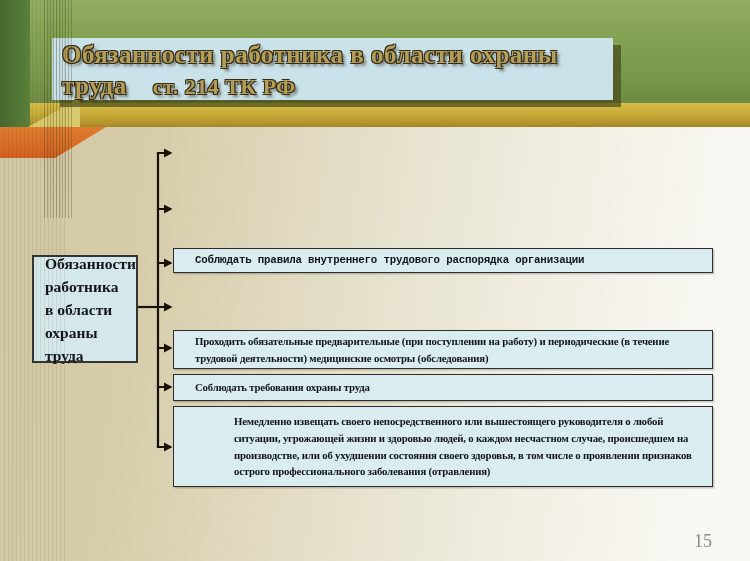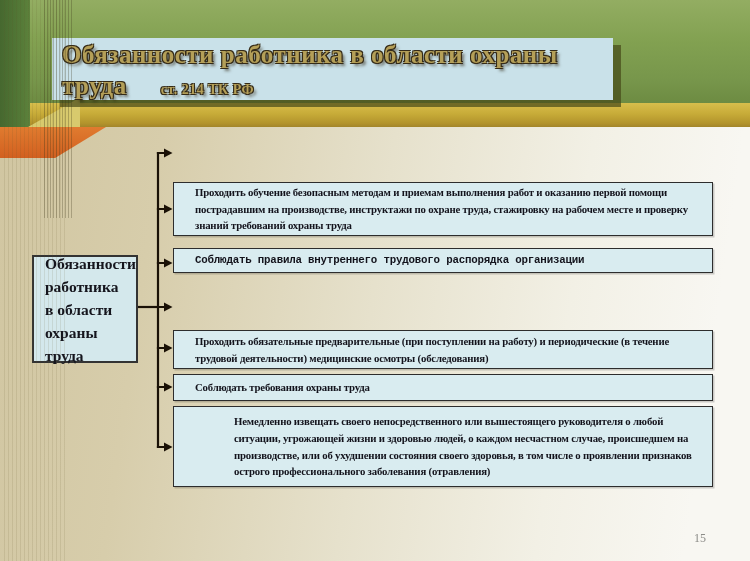--- a/index.html
+++ b/index.html
@@ -23,42 +23,42 @@
   .pinstripes-full{position:absolute;left:4px;top:0;width:64px;height:561px;z-index:5;pointer-events:none;
     background:repeating-linear-gradient(to right,rgba(96,84,40,0.12) 0 1px,transparent 1px 4px);}
   .pinstripes-top{position:absolute;left:44px;top:0;width:28px;height:218px;z-index:5;pointer-events:none;
     background:repeating-linear-gradient(to right,rgba(55,48,20,0.28) 0 1px,transparent 1px 3px);}
   
   .title-box{position:absolute;left:52px;top:38px;width:561px;height:62px;z-index:3;
     background:#c9e1e9;box-shadow:8px 7px 0 rgba(70,72,24,0.70);}
   .title-text{padding:1px 0 0 10px;font-weight:bold;font-size:25px;line-height:31px;
     color:#b49f58;white-space:pre-line;letter-spacing:0.5px;
     text-shadow:1px 1px 0 #352b18,-1px -1px 0 #352b18,1px -1px 0 #352b18,-1px 1px 0 #352b18,3px 3px 3px rgba(40,30,10,0.55);}
-  .title-ref{font-size:14px;margin-left:34px;text-align:center;}
+  .title-ref{font-size:22px;margin-left:26px;text-align:center;}
   
   .rootbox{position:absolute;left:32px;top:255px;width:106px;height:108px;z-index:4;
     background:#d4e8ec;border:2px solid #333;box-sizing:border-box;
     display:flex;align-items:center;}
   .rootbox span{display:block;padding-left:11px;font-weight:bold;font-size:15.5px;line-height:23px;
     color:#15151d;white-space:pre-line;}
   .obx{position:absolute;left:173px;width:540px;z-index:4;background:#d9ecf0;
     border:1.5px solid #2d2d2d;box-sizing:border-box;box-shadow:1.5px 1.5px 0 rgba(0,0,0,0.18);
     display:flex;align-items:center;}
   .obx span{display:block;padding:2px 6px 2px 21px;font-weight:bold;font-size:10.8px;
     line-height:16.8px;letter-spacing:-0.2px;color:#13131c;white-space:pre-line;}
   .b1{top:131px;height:46px;}
   .b2{top:182px;height:54px;}
   .b3{top:248px;height:25px;font-family:Liberation Mono, monospace;}
   .b4{top:292px;height:32px;}
   .b5{top:330px;height:39px;}
   .b6{top:374px;height:27px;}
   .b7{top:406px;height:81px;padding-left:39px;}
   .connectors{position:absolute;left:0;top:0;z-index:3;pointer-events:none;}
   .page-number{position:absolute;left:694px;top:531px;z-index:4;
-    font-family:"Liberation Serif",serif;font-size:12px;color:#8c8c88;}
+    font-family:"Liberation Serif",serif;font-size:18px;color:#8c8c88;}
 </style>
 </head>
 <body>
 
 <div class="slide">
 
   <div class="band-green"></div>
   <div class="band-green-leftedge"></div>
   <div class="band-gold"></div>
   <div class="wedge-khaki"></div>
@@ -88,23 +88,20 @@
     </g>
   </svg>
 
   <div class="rootbox">
     <span>Обязанности
 работника
 в области
 охраны труда</span>
   </div>
 
-  <div class="obx b2">
-      <span>Проходить обучение безопасным методам и приемам выполнения работ и оказанию первой помощи пострадавшим на производстве, инструктажи по охране труда, стажировку на рабочем месте и проверку знаний требований охраны труда</span>
-    </div>
   <div class="obx b3">
       <span>Соблюдать правила внутреннего трудового распорядка организации</span>
     </div>
   <div class="obx b6">
       <span>Соблюдать требования охраны труда</span>
     </div>
   <div class="obx b5">
       <span>Проходить обязательные предварительные (при поступлении на работу) и периодические (в течение трудовой деятельности) медицинские осмотры (обследования)</span>
     </div>
   <div class="obx b7">

